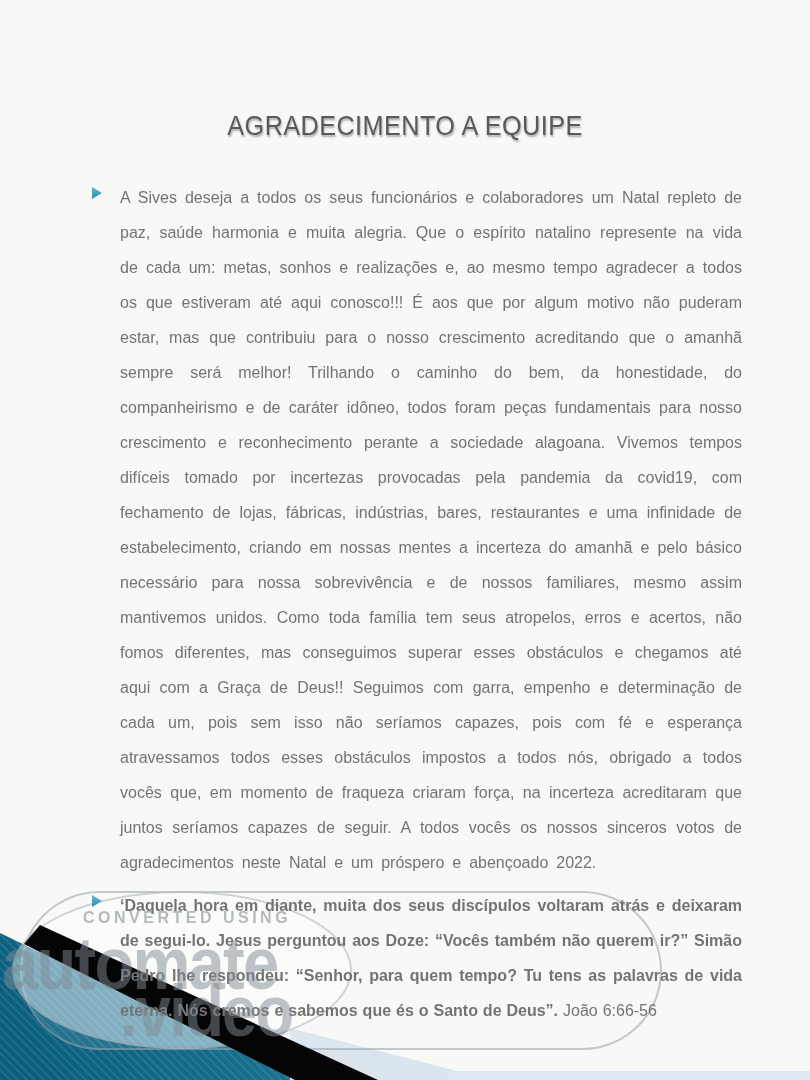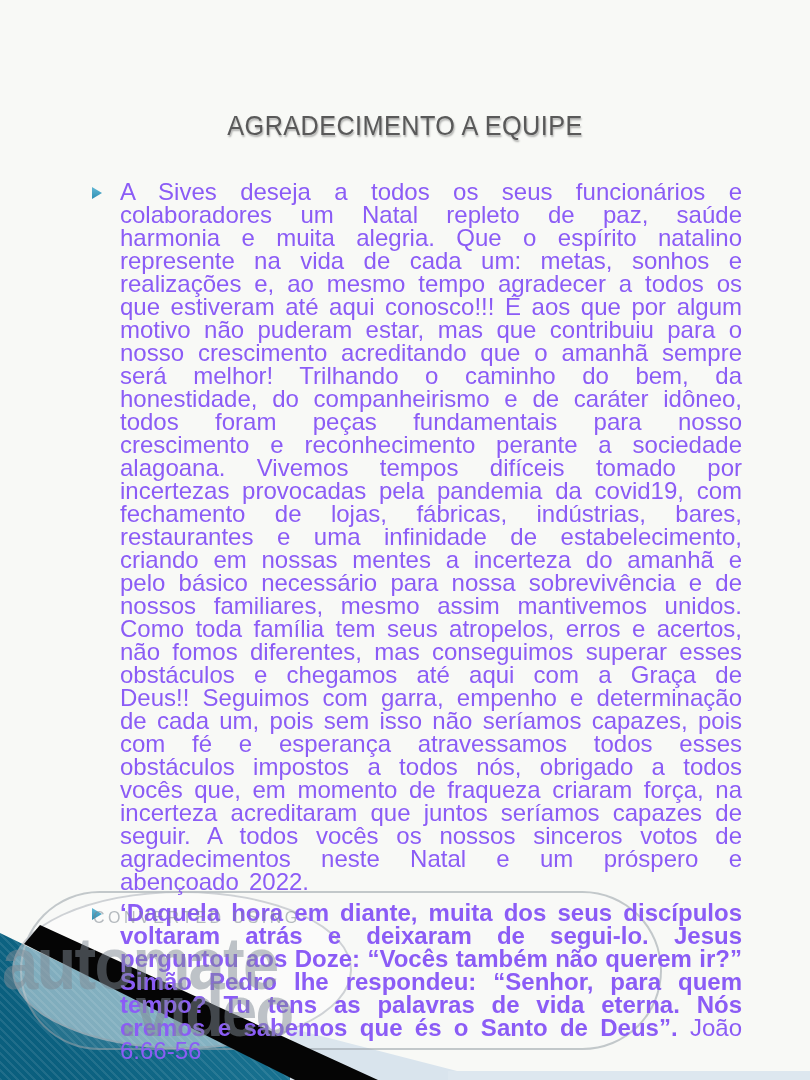--- a/index.html
+++ b/index.html
@@ -46,34 +46,34 @@
   
   .title{
     position:absolute;z-index:4;left:0;right:0;top:110px;margin:0;
     text-align:center;font-size:28px;font-weight:normal;
     letter-spacing:0.5px;color:#595959;
     transform:scaleX(0.9);transform-origin:center top;
     text-shadow:1px 2px 2px rgba(0,0,0,0.30);
   }
   .content{position:absolute;z-index:4;left:92px;top:180px;width:650px;}
   .bullet{position:relative;padding-left:28px;text-align:justify;
-    font-size:24px;line-height:23px;color:#8b5cf6;}
+    font-size:16px;line-height:35px;color:#737373;}
   .bullet .arrow{
     position:absolute;left:0;top:7px;width:10px;height:12px;
     background:linear-gradient(180deg,#63b8d5,#2e8fb3);
     clip-path:polygon(0 0,100% 50%,0 100%);
   }
   .bullet-paragraph{word-spacing:3.5px;margin-bottom:8px;}
   .bullet-signature{margin-bottom:4px;}
   .bullet-quote{font-weight:bold;word-spacing:0.5px;}
   .quote-ref{font-weight:normal;}
   
   .wm-text{position:absolute;z-index:5;pointer-events:none;white-space:nowrap;}
   .wm-label{
-    left:93px;top:909px;font-size:16px;font-weight:normal;
+    left:83px;top:909px;font-size:16px;font-weight:bold;
     letter-spacing:3.5px;color:rgba(122,131,140,0.55);
   }
   .wm-brand{
     left:2px;top:921px;font-size:74px;font-weight:bold;line-height:1.15;
     letter-spacing:-2px;color:rgba(128,138,147,0.50);
     transform:scaleX(0.88);transform-origin:left top;
   }
   .wm-tld{
     left:120px;top:970px;font-size:72px;font-weight:bold;line-height:1.15;
     letter-spacing:-2px;color:rgba(128,138,147,0.50);

